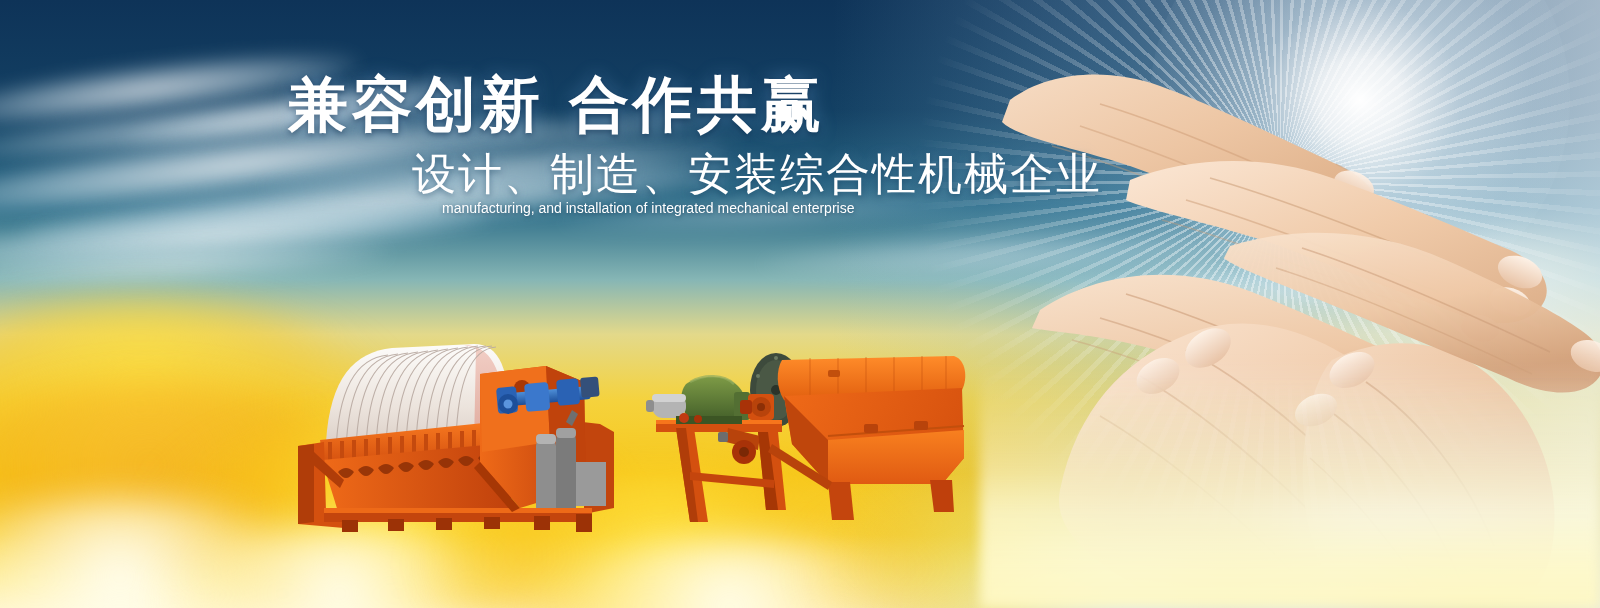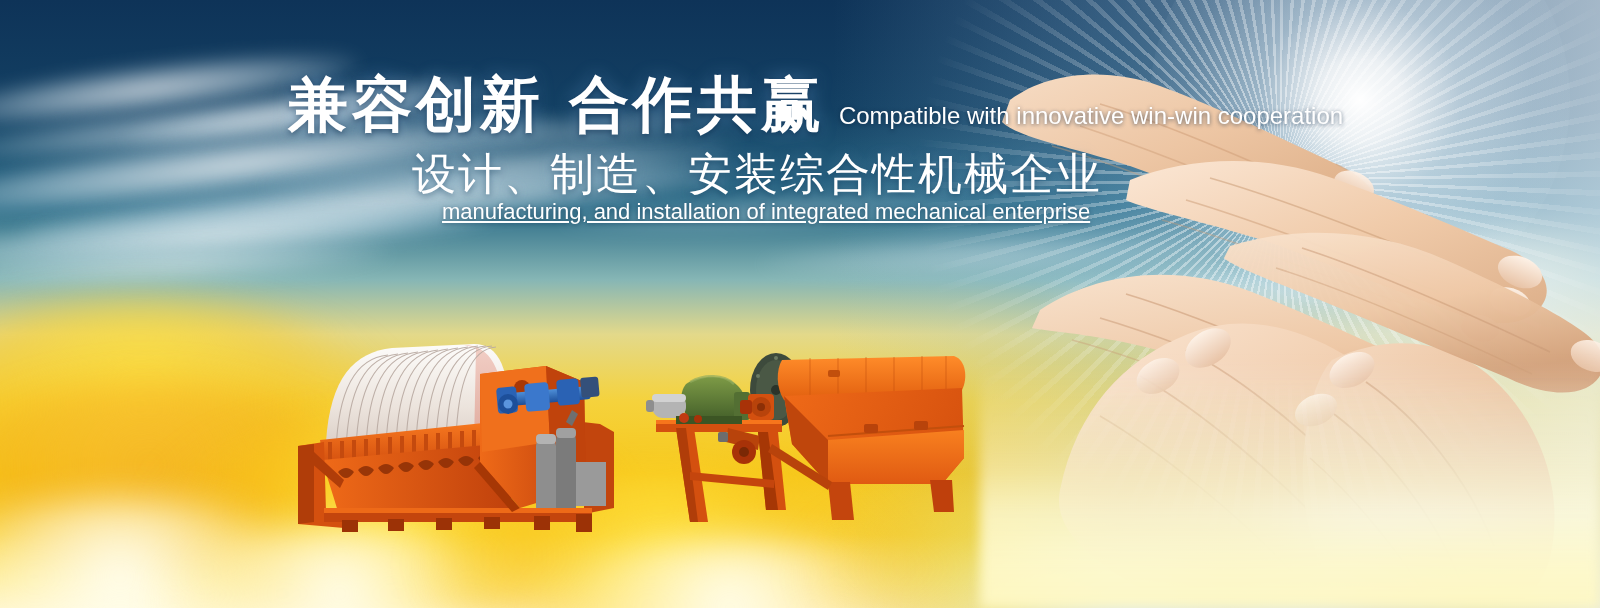--- a/index.html
+++ b/index.html
@@ -148,24 +148,23 @@
 
   #sub-cn {
     position:absolute; left:412px; top:152px;
     font-size:44px; color:#ffffff; letter-spacing:2px; line-height:1;
     font-family:"DejaVu Sans","Liberation Sans",sans-serif;
     text-shadow:0 2px 6px rgba(0,40,70,.5), 0 0 14px rgba(160,210,255,.3);
     white-space:nowrap;
   }
   #sub-en {
     position:absolute; left:442px; top:201px;
-    font-size:22px; color:#ffffff; line-height:1;
+    font-size:14px; color:#ffffff; line-height:1;
     text-shadow:0 1px 4px rgba(0,40,70,.55);
     white-space:nowrap;
-    text-decoration:underline;
   }
 </style>
 </head>
 <body>
 
 <div id="banner">
 
   <div class="layer" id="sky-base"></div>
 
   <div class="layer">
@@ -524,19 +523,18 @@
       <path d="M298,148 L320,148 L322,180 L302,180 Z" fill="#bf400c"></path>
 
       <path d="M58,140 L142,148 L142,156 L58,148 Z" fill="#c4450d"></path>
       <path d="M140,112 L200,150 L196,158 L136,120 Z" fill="#b8430b"></path>
     </svg>
   </div>
 
   <div id="text-block">
     <div id="title-row">
       <span id="title-cn">兼容创新  合作共赢</span>
-      <span id="title-en">Compatible with innovative win-win cooperation</span>
     </div>
     <div id="sub-cn">设计、制造、安装综合性机械企业</div>
     <div id="sub-en">manufacturing, and installation of integrated mechanical enterprise</div>
   </div>
 
 </div>
 
 </body></html>

